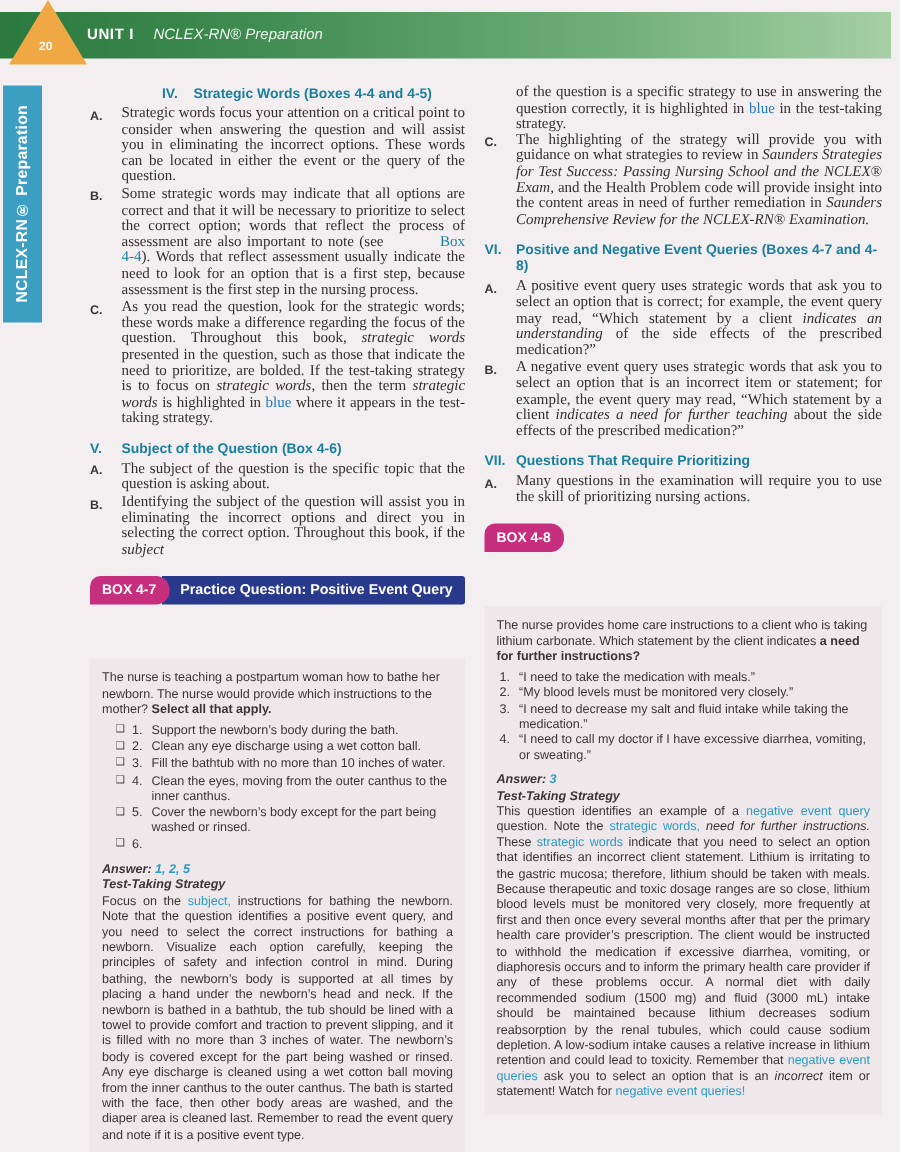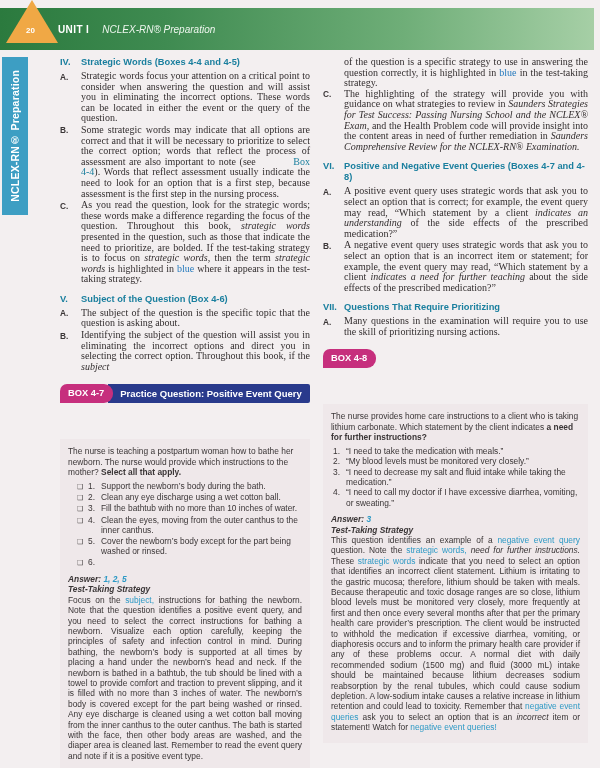--- a/index.html
+++ b/index.html
@@ -7,21 +7,21 @@
   body {
     width:600px; height:768px;
     background:#f3eff0;
     position:relative;
     overflow:hidden;
     font-family:"Liberation Serif", serif;
     color:#332e2f;
   }
   
   .header-bar {
-    position:absolute; top:8px; left:0; width:594px; height:42px;
+    position:absolute; top:8px; left:0; width:594px; height:31px;
     background:linear-gradient(90deg,#2b7a3e 0%,#3f8b51 28%,#6fae78 68%,#a6cfa6 100%);
     display:flex; align-items:center;
   }
   .unit-label {
     margin-left:58px;
     font-family:"Liberation Sans",sans-serif; font-weight:bold; font-size:10px;
     color:#ffffff; letter-spacing:.4px;
   }
   .unit-title {
     margin-left:13px;
@@ -56,21 +56,21 @@
   }
   .col-left  { width:250px; margin-right:13px; }
   .col-right { width:265px; }
   
   .sec-heading {
     display:flex;
     font-family:"Liberation Sans",sans-serif; font-weight:bold;
     font-size:9.3px; line-height:11px; color:#1a7f9e;
     margin:9px 0 3px 0;
   }
-  .sec-heading.first { margin-top:0; }
+  .sec-heading.first { margin-top:0;margin-left:48px; }
   .sec-num { flex:none; width:21px; }
   .sec-title { flex:1; }
   .item { display:flex; margin-bottom:1px; }
   .item-label {
     flex:none; width:21px; padding-top:.5px;
     font-family:"Liberation Sans",sans-serif; font-weight:bold; font-size:8.3px;
     color:#3a3536;
   }
   .item-text, .cont-text {
     margin:0; flex:1;

